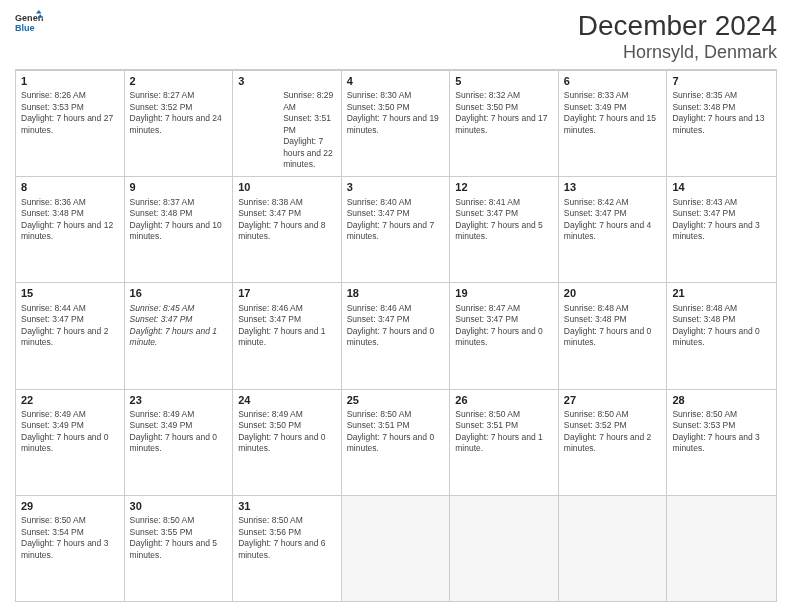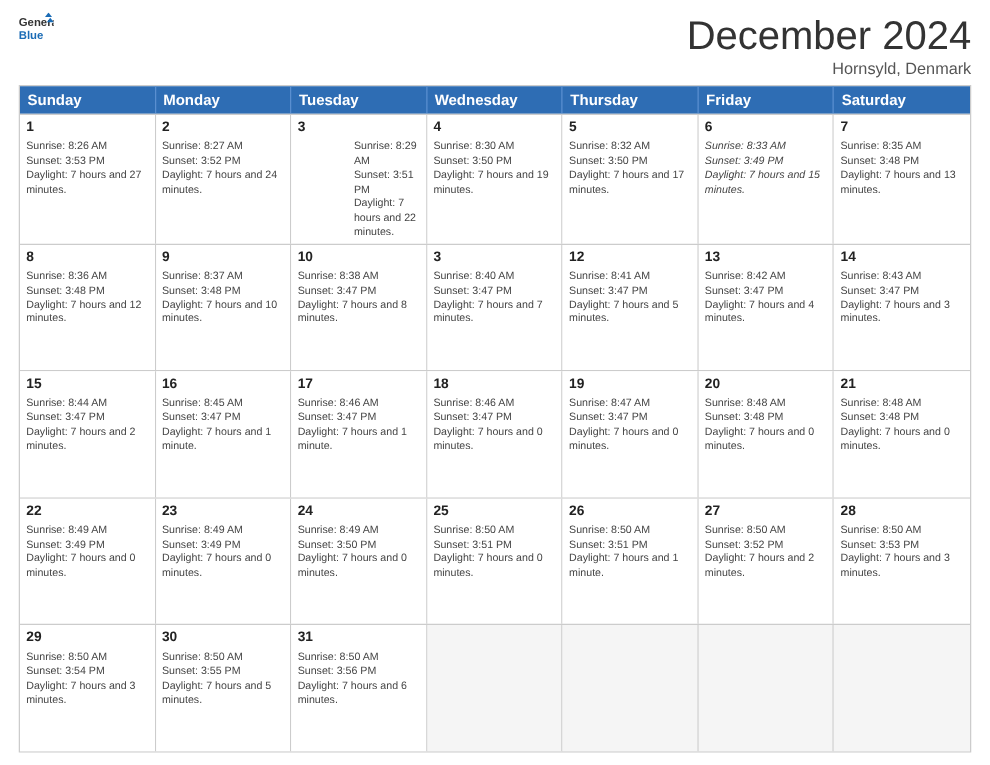--- a/index.html
+++ b/index.html
@@ -29,26 +29,26 @@
       gap: 4px;
     }
     .logo-icon {
       width: 28px;
       height: 28px;
     }
     .title-block {
       text-align: right;
     }
     .month-title {
-      font-size: 32px;
+      font-size: 28px;
       font-weight: normal;
       color: #333;
     }
     .subtitle {
-      font-size: 13px;
+      font-size: 18px;
       color: #555;
     }
     .calendar {
       flex: 1;
       display: flex;
       flex-direction: column;
       border: 1px solid #ccc;
     }
     .cal-header {
       display: grid;
@@ -112,29 +112,20 @@
   </svg>
 
     </div>
     <div class="title-block">
       <div class="month-title">December 2024</div>
       <div class="subtitle">Hornsyld, Denmark</div>
     </div>
   </div>
 
   <div class="calendar">
-    <div class="cal-header">
-      <div class="cal-header-cell">Sunday</div>
-      <div class="cal-header-cell">Monday</div>
-      <div class="cal-header-cell">Tuesday</div>
-      <div class="cal-header-cell">Wednesday</div>
-      <div class="cal-header-cell">Thursday</div>
-      <div class="cal-header-cell">Friday</div>
-      <div class="cal-header-cell">Saturday</div>
-    </div>
     <div class="cal-body" id="cal-body">
     <div class="cal-row">
           <div class="cal-cell">
             <span class="day-num">1</span>
             <div class="cell-text" style="white-space: pre-line;">Sunrise: 8:26 AM
 Sunset: 3:53 PM
 Daylight: 7 hours and 27 minutes.</div>
           </div>
           <div class="cal-cell">
             <span class="day-num">2</span>
@@ -155,21 +146,21 @@
 Daylight: 7 hours and 19 minutes.</div>
           </div>
           <div class="cal-cell">
             <span class="day-num">5</span>
             <div class="cell-text" style="white-space: pre-line;">Sunrise: 8:32 AM
 Sunset: 3:50 PM
 Daylight: 7 hours and 17 minutes.</div>
           </div>
           <div class="cal-cell">
             <span class="day-num">6</span>
-            <div class="cell-text" style="white-space: pre-line; font-style: italic;">Sunrise: 8:33 AM
+            <div class="cell-text" style="white-space: pre-line;">Sunrise: 8:33 AM
 Sunset: 3:49 PM
 Daylight: 7 hours and 15 minutes.</div>
           </div>
           <div class="cal-cell">
             <span class="day-num">7</span>
             <div class="cell-text" style="white-space: pre-line;">Sunrise: 8:35 AM
 Sunset: 3:48 PM
 Daylight: 7 hours and 13 minutes.</div>
           </div>
         </div>
@@ -219,21 +210,21 @@
         </div>
         <div class="cal-row">
           <div class="cal-cell">
             <span class="day-num">15</span>
             <div class="cell-text" style="white-space: pre-line;">Sunrise: 8:44 AM
 Sunset: 3:47 PM
 Daylight: 7 hours and 2 minutes.</div>
           </div>
           <div class="cal-cell">
             <span class="day-num">16</span>
-            <div class="cell-text" style="white-space: pre-line;">Sunrise: 8:45 AM
+            <div class="cell-text" style="white-space: pre-line; font-style: italic;">Sunrise: 8:45 AM
 Sunset: 3:47 PM
 Daylight: 7 hours and 1 minute.</div>
           </div>
           <div class="cal-cell">
             <span class="day-num">17</span>
             <div class="cell-text" style="white-space: pre-line;">Sunrise: 8:46 AM
 Sunset: 3:47 PM
 Daylight: 7 hours and 1 minute.</div>
           </div>
           <div class="cal-cell">

